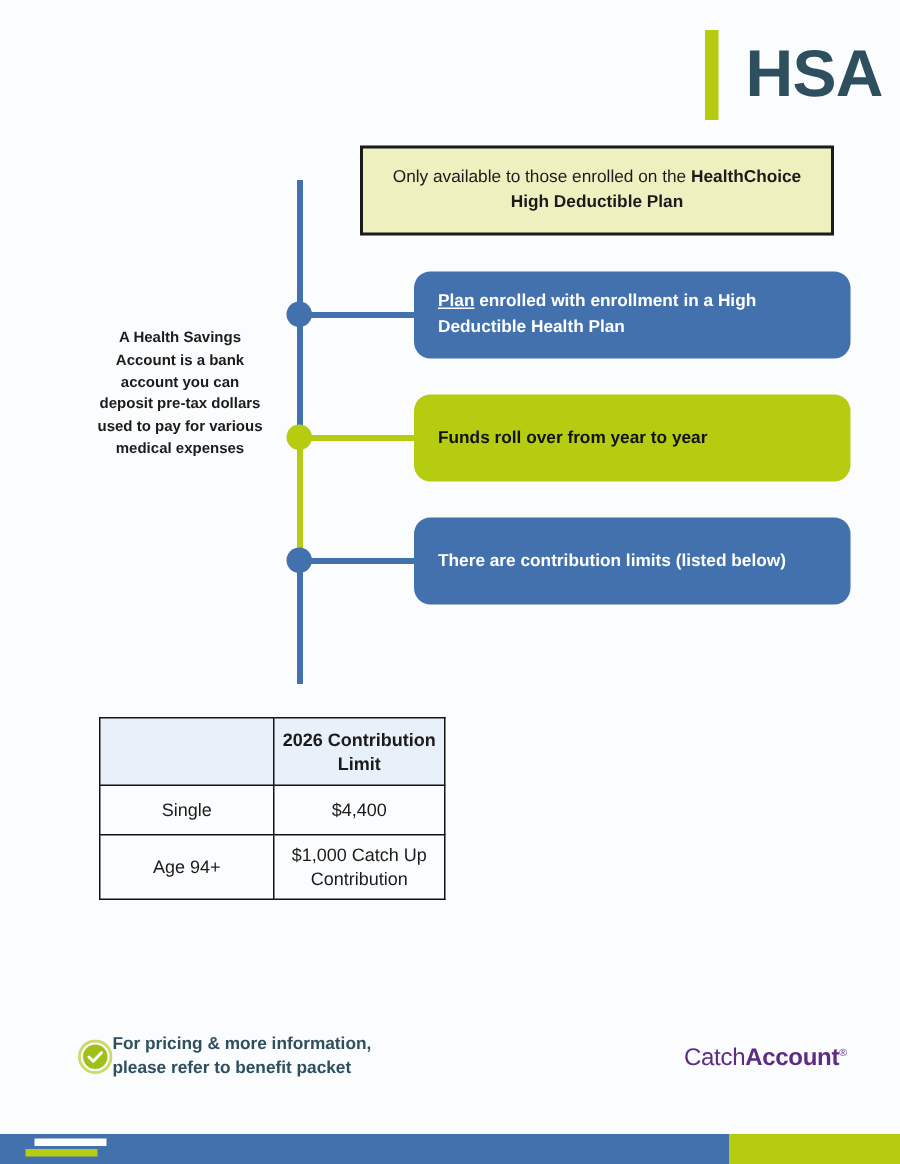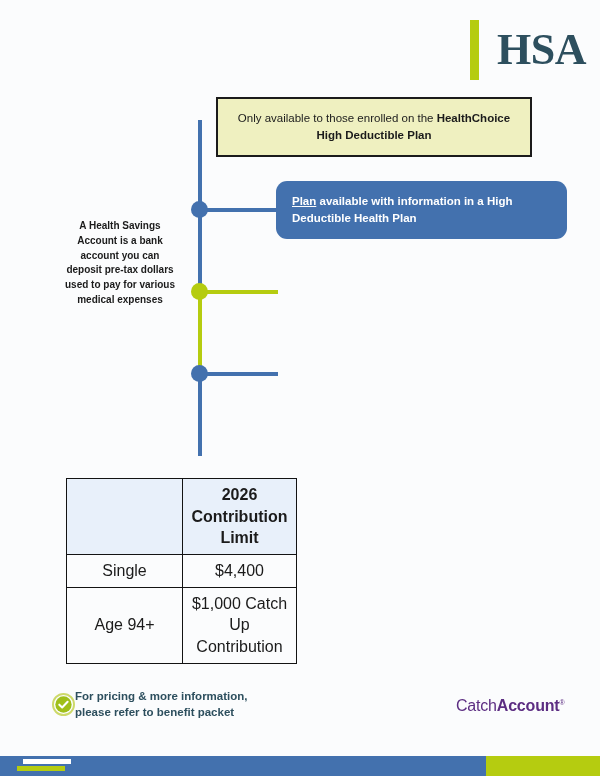--- a/index.html
+++ b/index.html
@@ -35,27 +35,26 @@
     background: #b5cc10;
     flex: 0 0 auto;
   }
   .title-text {
     margin-left: 18px;
     font-size: 44px;
     font-weight: 700;
     color: #2d4f5e;
     letter-spacing: -0.5px;
     line-height: 1;
-    font-family: Liberation Serif, serif;
   }
 
   
   .callout {
     position: absolute;
-    left: 216px;
+    left: 240px;
     top: 97px;
     width: 316px;
     height: 60px;
     background: #eff0c0;
     border: 2px solid #1b1b1b;
     box-sizing: border-box;
     display: flex;
     align-items: center;
     justify-content: center;
     text-align: center;
@@ -135,21 +134,21 @@
     position: absolute;
     left: 66px;
     top: 478px;
     border-collapse: collapse;
     table-layout: fixed;
   }
   .contrib-table td, .contrib-table th {
     border: 1.5px solid #131313;
     text-align: center;
     vertical-align: middle;
-    font-size: 16px;
+    font-size: 12px;
     color: #1b1b1b;
     font-weight: 400;
     padding: 5px 4px;
   }
   .contrib-table .col-a { width: 107px; }
   .contrib-table .col-b { width: 105px; }
   .contrib-table thead th {
     background: #e8f0fa;
     font-weight: 700;
     height: 34px;
@@ -246,21 +245,27 @@
     <div class="tl-connector conn3"></div>
 
     <div class="tl-dot dot1"></div>
     <div class="tl-dot dot2"></div>
     <div class="tl-dot dot3"></div>
   </div>
 
   <div class="lead-text">A Health Savings Account is a bank account you can deposit pre-tax dollars used to pay for various medical expenses</div>
 
   <div class="fact-box fact-1">
-    <div><u>Plan</u><span> available with information in a High Deductible Health Plan</span></div>
+    <div><u>Plan</u><span> enrolled with enrollment in a High Deductible Health Plan</span></div>
+  </div>
+  <div class="fact-box fact-2">
+    <div>Funds roll over from year to year</div>
+  </div>
+  <div class="fact-box fact-3">
+    <div>There are contribution limits (listed below)</div>
   </div>
 
   <table class="contrib-table">
     <thead>
       <tr>
         <th class="col-a"></th>
         <th class="col-b">2026 Contribution Limit</th>
       </tr>
     </thead>
     <tbody>

